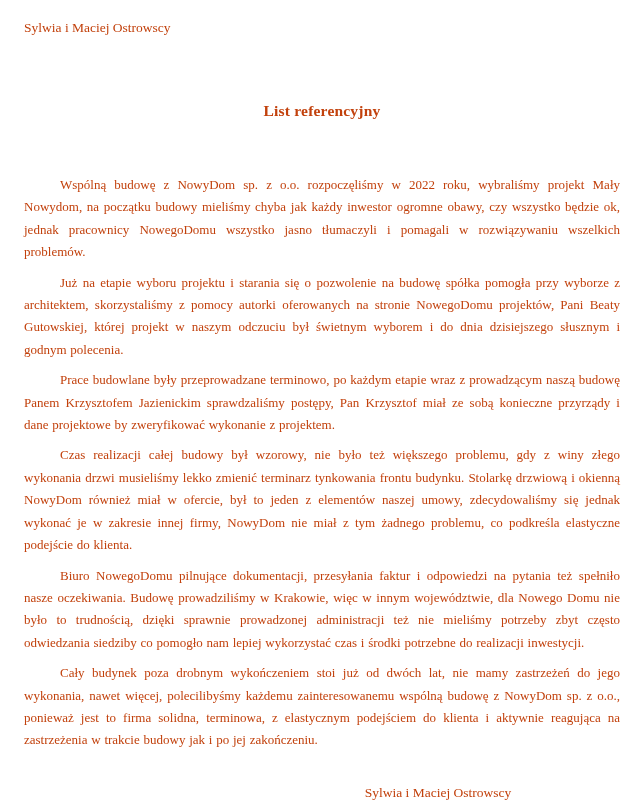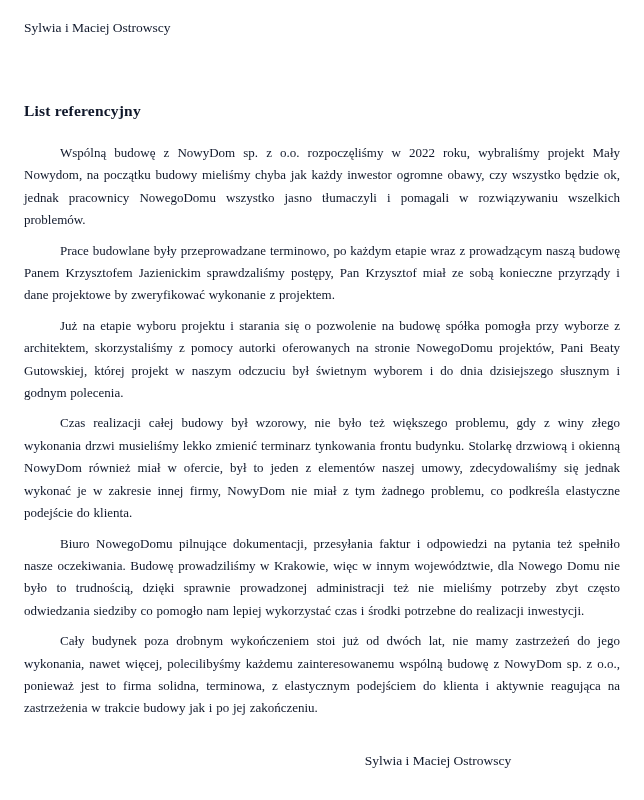--- a/index.html
+++ b/index.html
@@ -2,43 +2,43 @@
 <html><head>
 <meta charset="utf-8">
 <style>
   * { margin: 0; padding: 0; box-sizing: border-box; }
   html, body { background: #ffffff; }
   .page {
     width: 644px;
     height: 800px;
     margin: 0 auto;
     background: #ffffff;
-    color: #0f172a;
+    color: #c2410c;
     font-family: "Liberation Serif", "DejaVu Serif", serif;
     padding: 18px 24px 0 24px;
     position: relative;
     overflow: hidden;
   }
   .letterhead {
     display: flex;
     justify-content: space-between;
     align-items: baseline;
     font-size: 13.5px;
     line-height: 20px;
   }
   .title {
     margin-top: 62px;
-    text-align: left;
+    text-align: center;
     font-size: 15.5px;
     font-weight: bold;
     line-height: 22px;
     letter-spacing: 0.2px;
   }
   .body {
-    margin-top: 20px;
+    margin-top: 52px;
   }
   .body p {
     font-size: 13px;
     line-height: 22.4px;
     text-align: justify;
     text-indent: 36px;
     margin: 0 0 8px 0;
     word-spacing: 0.5px;
   }
   .signature {
@@ -55,22 +55,22 @@
 <div class="page">
 
   <div class="letterhead">
     <span>Sylwia i Maciej Ostrowscy</span>
   </div>
 
   <h1 class="title">List referencyjny</h1>
 
   <div class="body">
     <p>Wspólną budowę z NowyDom sp. z o.o. rozpoczęliśmy w 2022 roku, wybraliśmy projekt Mały Nowydom, na początku budowy mieliśmy chyba jak każdy inwestor ogromne obawy, czy wszystko będzie ok, jednak pracownicy NowegoDomu wszystko jasno tłumaczyli i pomagali w rozwiązywaniu wszelkich problemów.</p>
+    <p>Już na etapie wyboru projektu i starania się o pozwolenie na budowę spółka pomogła przy wyborze z architektem, skorzystaliśmy z pomocy autorki oferowanych na stronie NowegoDomu projektów, Pani Beaty Gutowskiej, której projekt w naszym odczuciu był świetnym wyborem i do dnia dzisiejszego słusznym i godnym polecenia.</p>
     <p>Prace budowlane były przeprowadzane terminowo, po każdym etapie wraz z prowadzącym naszą budowę Panem Krzysztofem Jazienickim sprawdzaliśmy postępy, Pan Krzysztof miał ze sobą konieczne przyrządy i dane projektowe by zweryfikować wykonanie z projektem.</p>
-    <p>Już na etapie wyboru projektu i starania się o pozwolenie na budowę spółka pomogła przy wyborze z architektem, skorzystaliśmy z pomocy autorki oferowanych na stronie NowegoDomu projektów, Pani Beaty Gutowskiej, której projekt w naszym odczuciu był świetnym wyborem i do dnia dzisiejszego słusznym i godnym polecenia.</p>
     <p>Czas realizacji całej budowy był wzorowy, nie było też większego problemu, gdy z winy złego wykonania drzwi musieliśmy lekko zmienić terminarz tynkowania frontu budynku. Stolarkę drzwiową i okienną NowyDom również miał w ofercie, był to jeden z elementów naszej umowy, zdecydowaliśmy się jednak wykonać je w zakresie innej firmy, NowyDom nie miał z tym żadnego problemu, co podkreśla elastyczne podejście do klienta.</p>
     <p>Biuro NowegoDomu pilnujące dokumentacji, przesyłania faktur i odpowiedzi na pytania też spełniło nasze oczekiwania. Budowę prowadziliśmy w Krakowie, więc w innym województwie, dla Nowego Domu nie było to trudnością, dzięki sprawnie prowadzonej administracji też nie mieliśmy potrzeby zbyt często odwiedzania siedziby co pomogło nam lepiej wykorzystać czas i środki potrzebne do realizacji inwestycji.</p>
     <p>Cały budynek poza drobnym wykończeniem stoi już od dwóch lat, nie mamy zastrzeżeń do jego wykonania, nawet więcej, polecilibyśmy każdemu zainteresowanemu wspólną budowę z NowyDom sp. z o.o., ponieważ jest to firma solidna, terminowa, z elastycznym podejściem do klienta i aktywnie reagująca na zastrzeżenia w trakcie budowy jak i po jej zakończeniu.</p>
   </div>
 
   <div class="signature">Sylwia i Maciej Ostrowscy</div>
 
 </div>
 
 </body></html>

